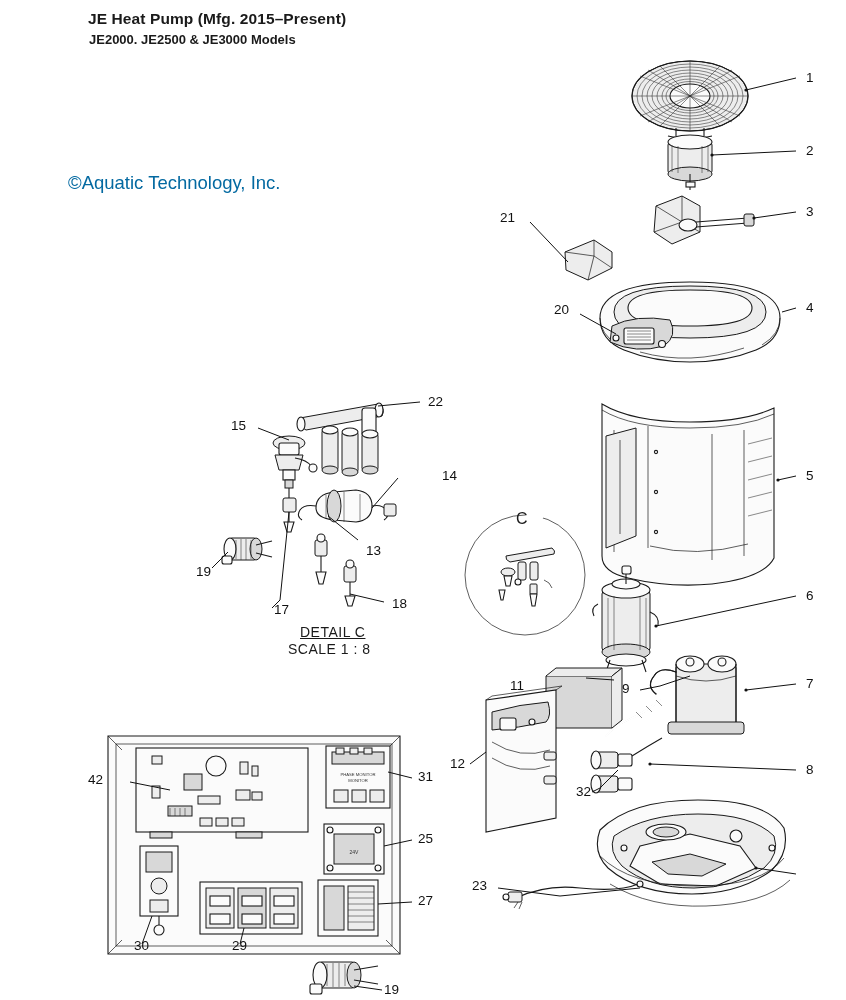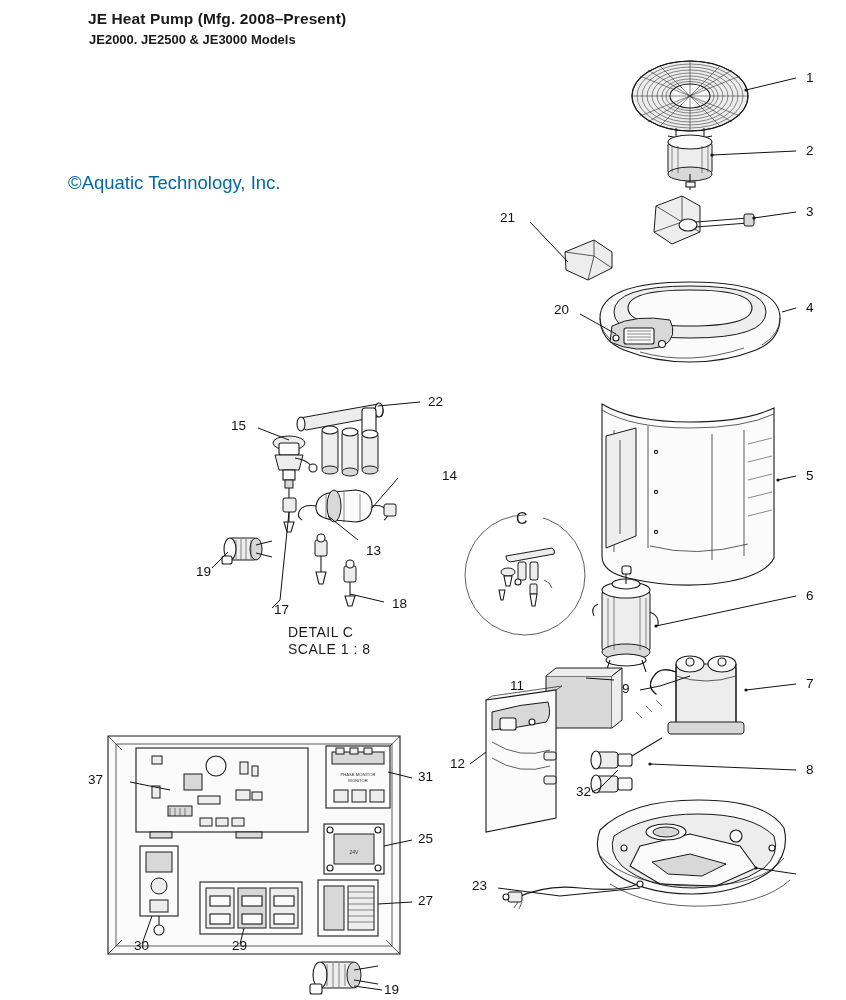--- a/index.html
+++ b/index.html
@@ -75,21 +75,21 @@
   .part-fill { stroke: #1a1a1a; stroke-width: 1.1; fill: #fbfbfb; }
   .part-fill-d { stroke: #1a1a1a; stroke-width: 1; fill: #ededed; }
   .part-fill-dd { stroke: #1a1a1a; stroke-width: 1; fill: #d8d8d8; }
   .hatch { stroke: #2a2a2a; stroke-width: 0.55; fill: none; }
 </style>
 </head>
 <body>
 
 <div id="page">
 
-  <div class="title-main">JE Heat Pump (Mfg. 2008–Present)</div>
+  <div class="title-main">JE Heat Pump (Mfg. 2015–Present)</div>
   <div class="title-sub">JE2000. JE2500 &amp; JE3000 Models</div>
   <div class="watermark">©Aquatic Technology, Inc.</div>
 
   <svg class="svg-layer" viewBox="0 0 846 1000">
 
     <g>
       <ellipse cx="690" cy="96" rx="58" ry="35" class="part-fill-d"></ellipse>
       <ellipse cx="690" cy="96" rx="58" ry="35" class="part"></ellipse>
       <ellipse cx="690" cy="96" rx="20" ry="12" class="part-fill"></ellipse>
       <g class="hatch">
@@ -534,26 +534,26 @@
   <div class="callout" style="left:406px; top:468px;margin-left:36px;">14</div>
   <div class="callout" style="left:231px; top:418px;">15</div>
   <div class="callout" style="left:274px; top:602px;">17</div>
   <div class="callout" style="left:392px; top:596px;">18</div>
   <div class="callout" style="left:196px; top:564px;">19</div>
   <div class="callout" style="left:384px; top:982px;">19</div>
   <div class="callout" style="left:554px; top:302px;">20</div>
   <div class="callout" style="left:500px; top:210px;">21</div>
   <div class="callout" style="left:428px; top:394px;">22</div>
   <div class="callout" style="left:472px; top:878px;">23</div>
-  <div class="callout" style="left:88px;  top:772px;">37</div>
+  <div class="callout" style="left:88px;  top:772px;">42</div>
   <div class="callout" style="left:418px; top:831px;">25</div>
   <div class="callout" style="left:418px; top:893px;">27</div>
   <div class="callout" style="left:232px; top:938px;text-align:right;">29</div>
   <div class="callout" style="left:134px; top:938px;">30</div>
   <div class="callout" style="left:418px; top:769px;">31</div>
   <div class="callout" style="left:576px; top:784px;">32</div>
 
   <div class="detail-label" style="left:516px; top:510px; font-size:16px;">C</div>
-  <div class="detail-label" style="left:288px; top:624px;">DETAIL C</div>
+  <div class="detail-label" style="left:300px; top:624px;text-decoration:underline;">DETAIL C</div>
   <div class="detail-label" style="left:288px; top:641px;">SCALE 1 : 8</div>
 
 
 </div>
 
 </body></html>

